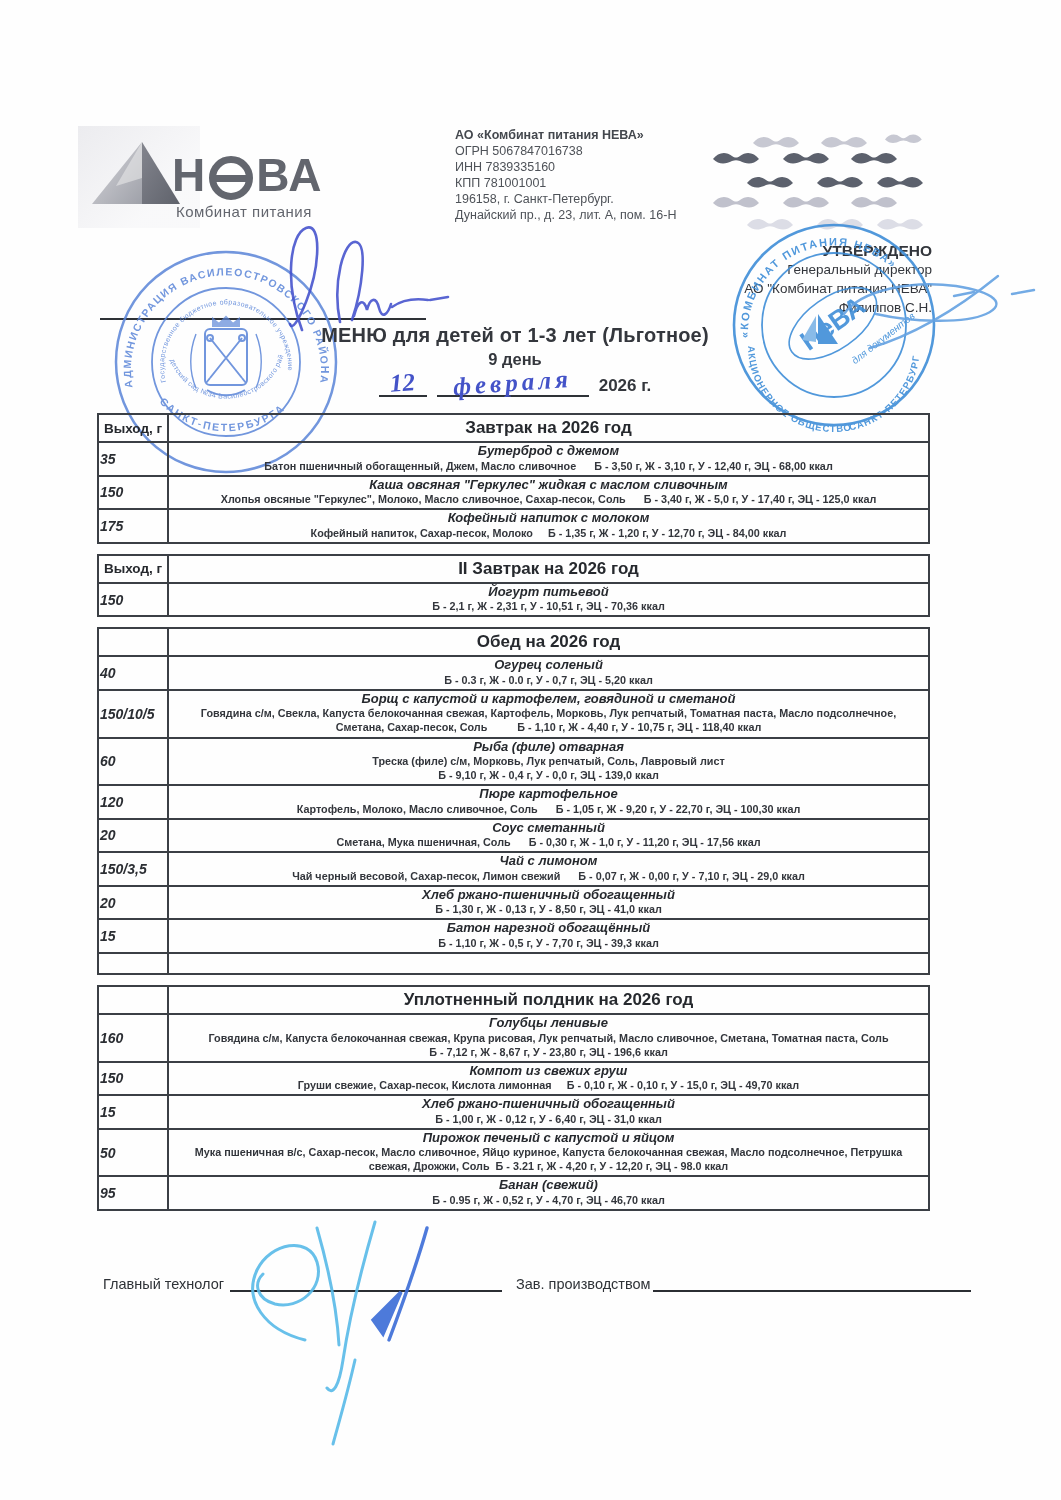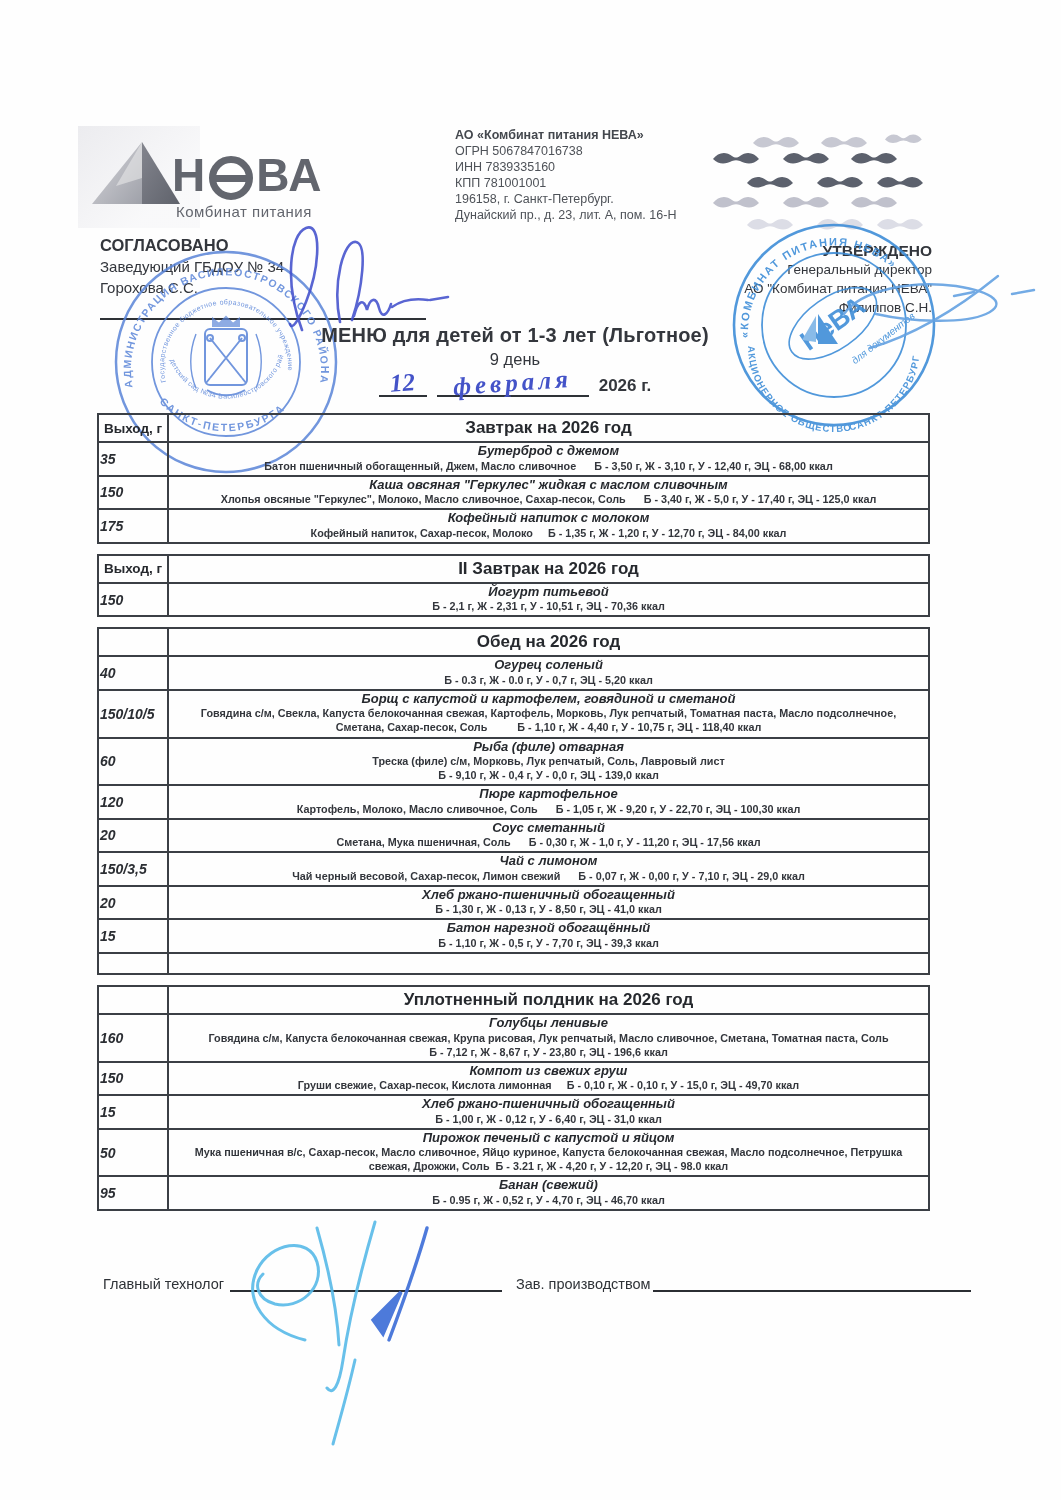--- a/index.html
+++ b/index.html
@@ -24,21 +24,21 @@
   
   .agreed{left:100px;top:235px;font-size:15px;line-height:21px;color:#33363c;}
   .agreed .blk-title{font-weight:bold;font-size:16.5px;}
   .agreed-line{left:100px;top:318px;width:326px;border-top:2.5px solid #2e3237;}
   .approved{left:532px;top:241px;width:400px;text-align:right;font-size:13.5px;line-height:19px;color:#33363c;}
   .approved .blk-title{font-weight:bold;font-size:15.5px;}
 
   
   .title-block{left:280px;top:324px;width:470px;text-align:center;color:#34373d;}
   .title-l1{font-weight:bold;font-size:20px;letter-spacing:.2px;}
-  .title-l2{font-weight:normal;font-size:16.5px;margin-top:3px;}
+  .title-l2{font-weight:bold;font-size:16.5px;margin-top:3px;}
   .date-row{margin-top:4px;display:flex;justify-content:center;align-items:flex-end;gap:10px;}
   .uline{display:inline-block;border-bottom:2.5px solid #2e3237;text-align:center;}
   .u-day{width:48px;}
   .u-month{width:152px;}
   .hw{font-family:"Liberation Serif",serif;font-style:italic;font-weight:bold;
       color:#4453c8;font-size:25px;display:inline-block;transform:rotate(-4deg);line-height:20px;}
   .hw-month{letter-spacing:4px;}
   .year{font-weight:bold;font-size:17px;padding-bottom:1px;}
 
   
@@ -118,25 +118,20 @@
         <use href="#wv" x="172" y="42" fill="#5c616d"></use>
       <use href="#wv" x="8" y="62" fill="#c0c1cc"></use>
         <use href="#wv" x="78" y="62" fill="#c0c1cc"></use>
         <use href="#wv" x="146" y="62" fill="#c0c1cc"></use>
       <use href="#wv" x="42" y="84" fill="#dcdde6"></use>
         <use href="#wv" x="112" y="84" fill="#dcdde6"></use>
         <use href="#wv" x="172" y="84" fill="#dcdde6"></use>
     </g>
   </svg>
 
-  <div class="abs agreed">
-    <div class="blk-title">СОГЛАСОВАНО</div>
-    <div>Заведующий ГБДОУ № 34</div>
-    <div>Горохова С.С.</div>
-  </div>
   <div class="abs agreed-line"></div>
 
   <div class="abs approved">
     <div class="blk-title">УТВЕРЖДЕНО</div>
     <div>Генеральный директор</div>
     <div>АО "Комбинат питания НЕВА"</div>
     <div>Филиппов С.Н.</div>
   </div>
 
   <svg class="abs" style="left:106px;top:242px;opacity:.85;" width="240" height="240" viewBox="0 0 240 240">

